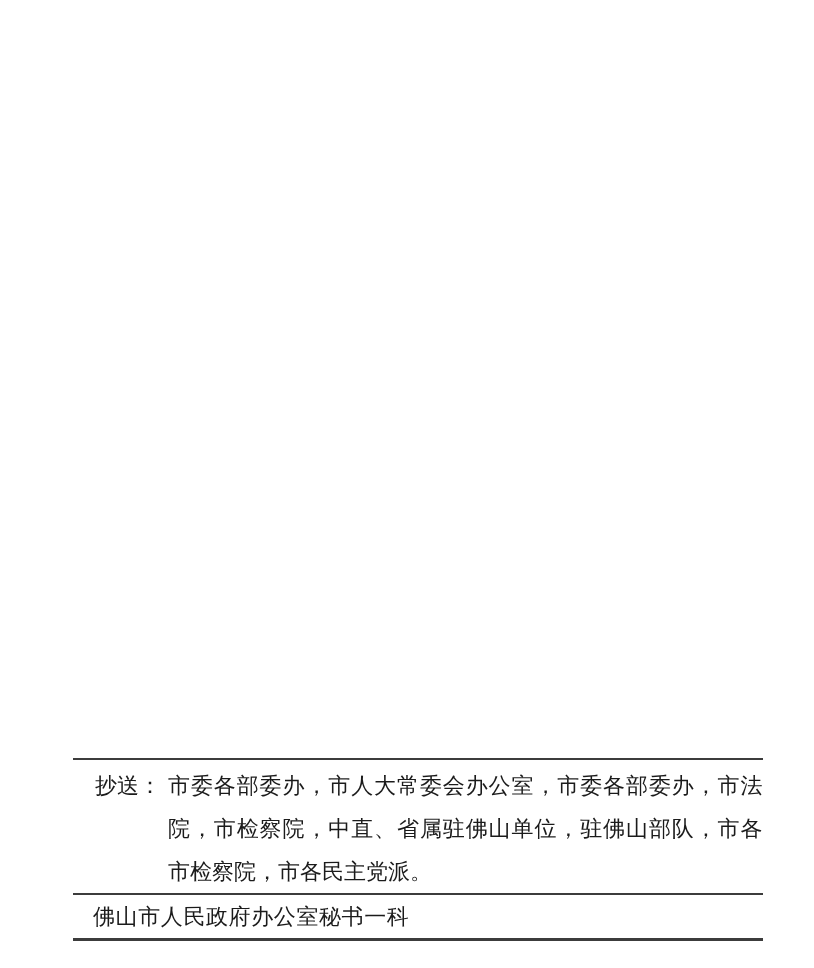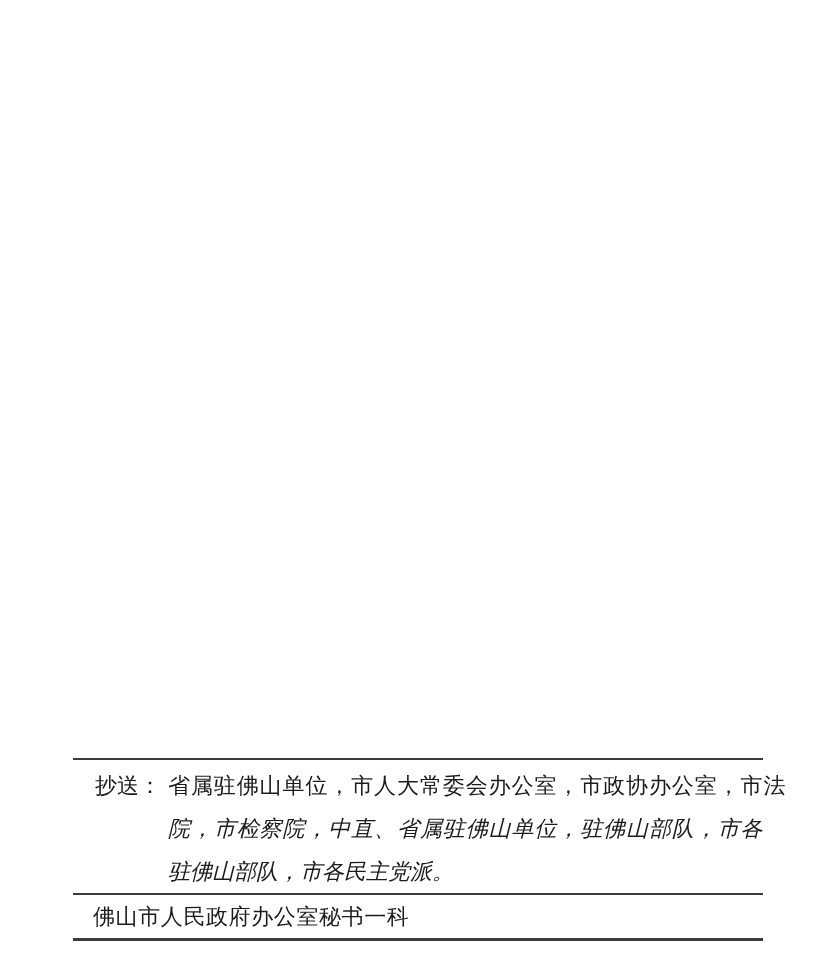--- a/index.html
+++ b/index.html
@@ -38,21 +38,20 @@
     line-height: 43px;
     white-space: nowrap;
   }
   .copy-label {
     display: inline-block;
     width: 73px;
     font-family: Liberation Serif, serif;
   }
   .copy-cont {
     padding-left: 73px;
-    font-style: italic;
   }
   .just {
     letter-spacing: 0.9px;
   }
   .print-row {
     display: flex;
     justify-content: space-between;
     align-items: center;
     height: 43px;
     line-height: 43px;
@@ -68,27 +67,27 @@
 </head>
 <body>
 
 <div class="page">
   <div class="colophon">
 
     <div class="rule rule-top"></div>
 
     <div class="copy-section">
       <div class="copy-line">
-        <span class="copy-label">抄送：</span><span class="just">省属驻佛山单位，市人大常委会办公室，市政协办公室，市法</span>
+        <span class="copy-label">抄送：</span><span class="just">市委各部委办，市人大常委会办公室，市委各部委办，市法</span>
       </div>
       <div class="copy-line copy-cont">
         <span class="just">院，市检察院，中直、省属驻佛山单位，驻佛山部队，市各</span>
       </div>
       <div class="copy-line copy-cont">
-        <span>驻佛山部队，市各民主党派。</span>
+        <span>市检察院，市各民主党派。</span>
       </div>
     </div>
 
     <div class="rule rule-mid"></div>
 
     <div class="print-row">
       <span class="issuer">佛山市人民政府办公室秘书一科</span>
     </div>
 
     <div class="rule rule-bottom"></div>

